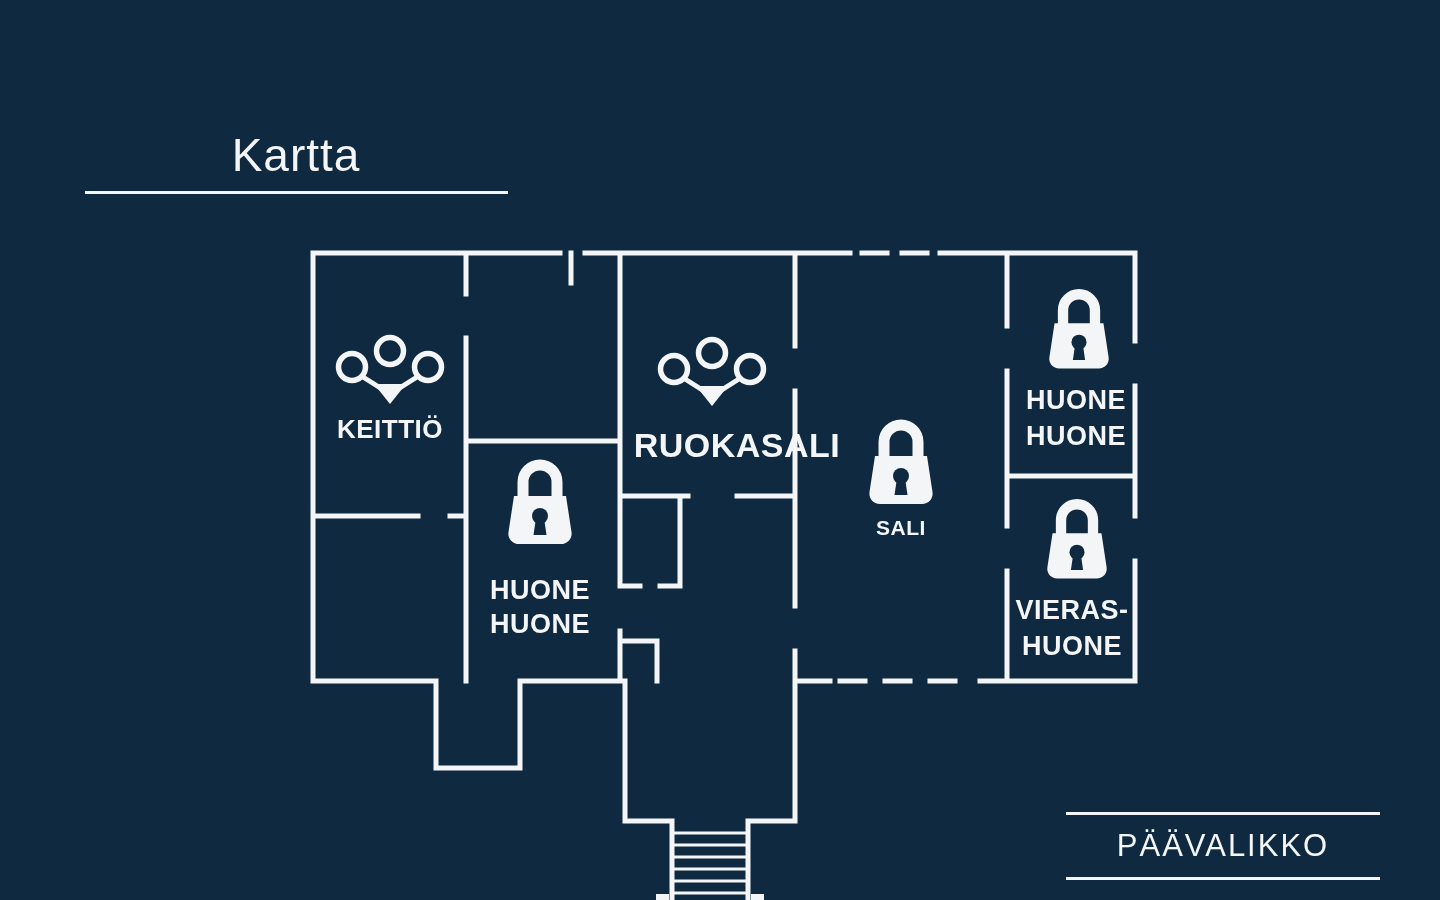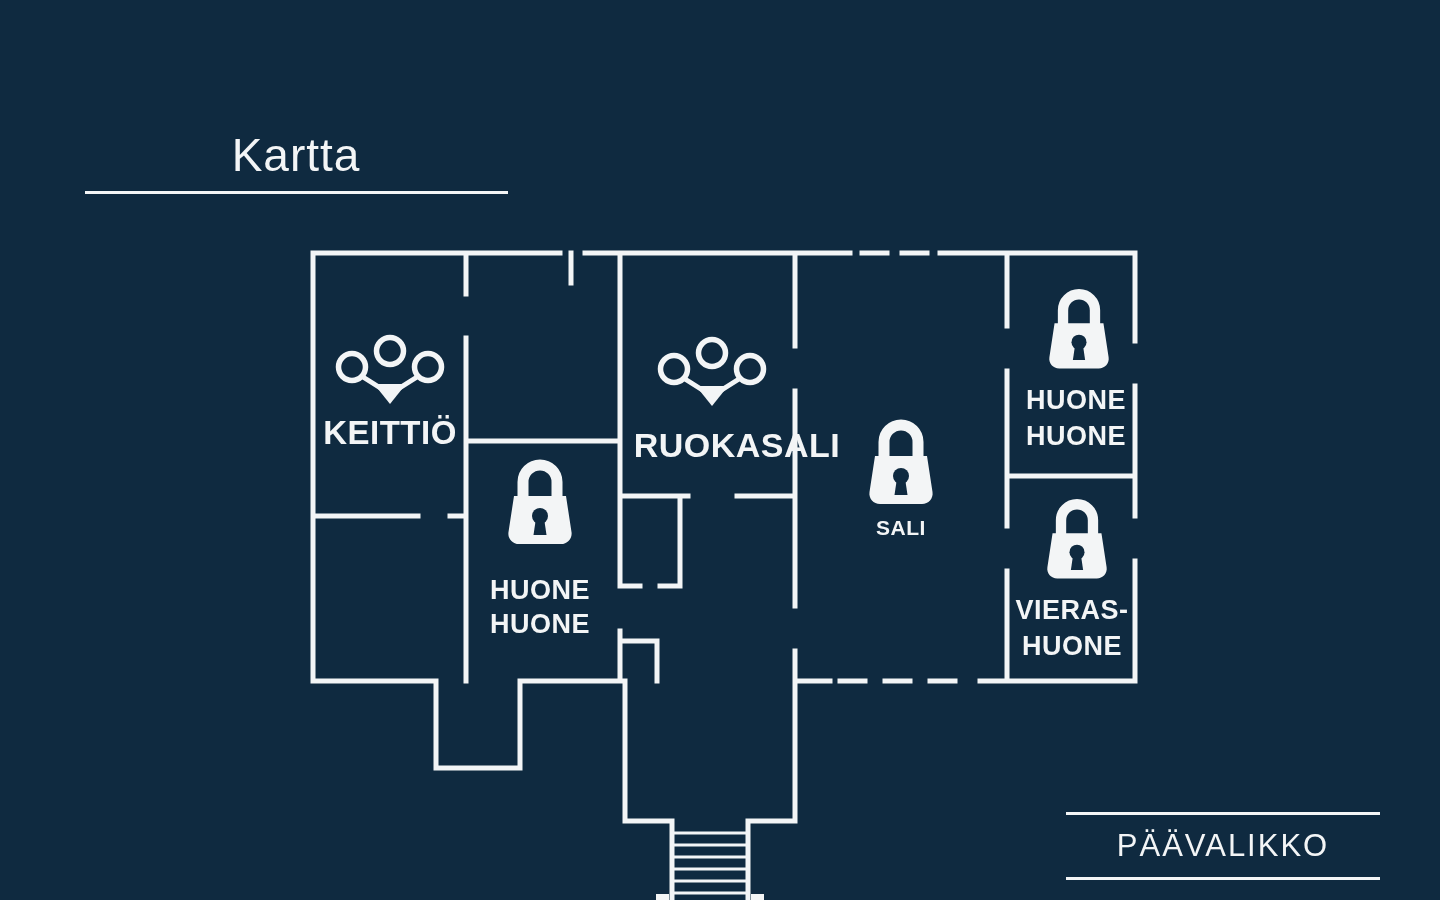--- a/index.html
+++ b/index.html
@@ -137,21 +137,21 @@
     </g>
 
     <g transform="translate(1030,446) scale(0.94)">
       <path class="lk-shackle" d="M33 46 V30 a17 17 0 0 1 34 0 V46"></path>
       <path class="lk-body" d="M24 44 h52 l5.5 36 c1 6.5 -4 12 -10.5 12 h-42 c-6.5 0 -11.5 -5.5 -10.5 -12 z"></path>
       <circle class="lk-hole" cx="50" cy="64" r="8"></circle>
       <path class="lk-stem" d="M46 66 h8 l2.5 17 h-13 z"></path>
     </g>
   </svg>
 
-  <div class="room-label" style="left:390px;top:368px;font-size:33px;">KEITTIÖ</div>
+  <div class="room-label" style="left:390px;top:368px;font-size:26px;">KEITTIÖ</div>
 
   <div class="room-label" style="left:737px;top:380px;font-size:34px;">RUOKASALI</div>
 
   <div class="room-label" style="left:540px;top:527px;font-size:27px;line-height:34px;">
     <div>HUONE</div>
     <div>HUONE</div>
   </div>
 
   <div class="room-label" style="left:901px;top:470px;font-size:21px;">SALI</div>
 

